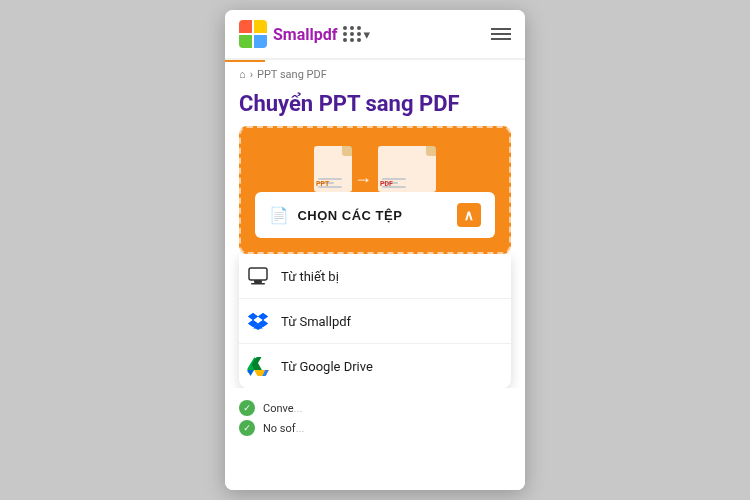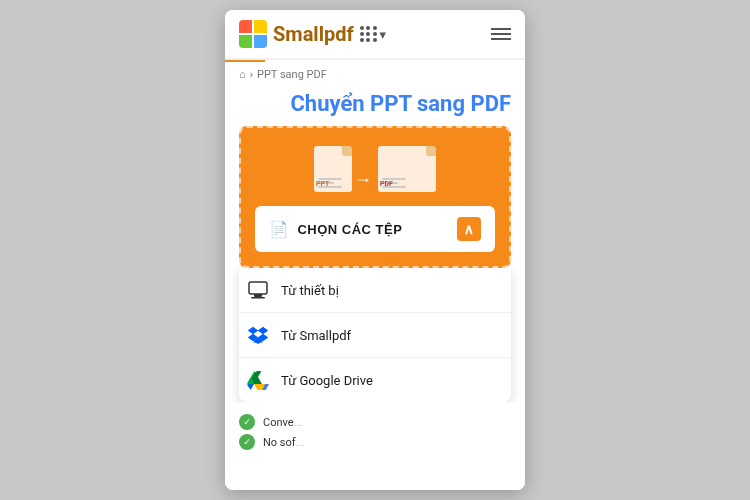--- a/index.html
+++ b/index.html
@@ -51,23 +51,23 @@
       border-radius: 4px;
       overflow: hidden;
     }
 
     .logo-q1 { background: #ff5c39; }
     .logo-q2 { background: #ffcc00; }
     .logo-q3 { background: #66c936; }
     .logo-q4 { background: #4da6ff; }
 
     .brand-name {
-      font-size: 20px;
-      font-weight: 700;
-      color: #a16207;
+      font-size: 16px;
+      font-weight: 700;
+      color: #a21caf;
     }
 
     .header-apps {
       display: flex;
       align-items: center;
       gap: 2px;
       color: #555;
       font-size: 13px;
       cursor: pointer;
     }
@@ -109,24 +109,24 @@
       gap: 4px;
       background: #fff;
     }
 
     .home-icon {
       font-size: 11px;
     }
 
     
     .page-title {
-      text-align: right;
+      text-align: left;
       font-size: 22px;
       font-weight: 700;
-      color: #3b82f6;
+      color: #4c1d95;
       padding: 4px 14px 10px;
       background: #fff;
     }
 
     
     .main-content {
       flex: 1;
       overflow: hidden;
       position: relative;
       background: #fff;
@@ -142,21 +142,20 @@
       display: flex;
       flex-direction: column;
       align-items: center;
       position: relative;
     }
 
     .upload-icon-area {
       display: flex;
       align-items: flex-end;
       gap: 2px;
-      margin-bottom: 14px;
     }
 
     .doc-icon {
       width: 36px;
       height: 44px;
       background: rgba(255,255,255,0.85);
       border-radius: 3px;
       position: relative;
       display: flex;
       flex-direction: column;

